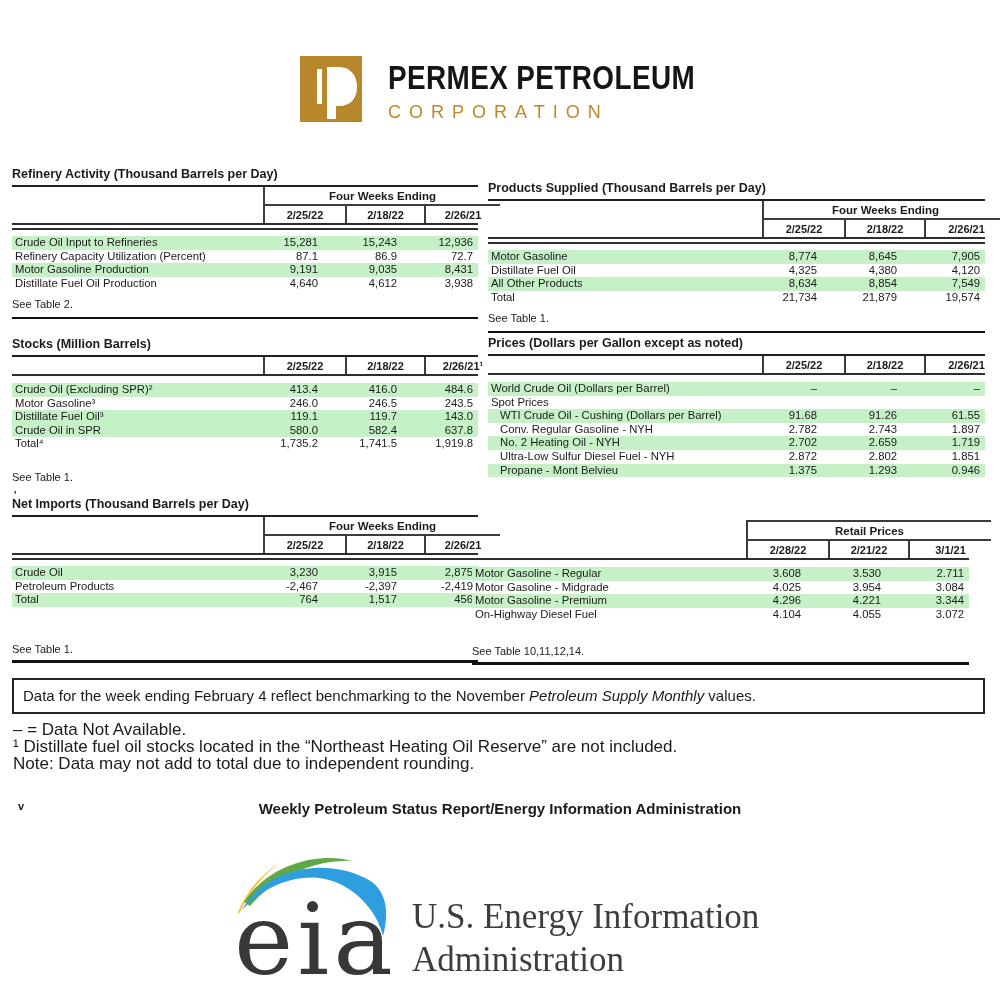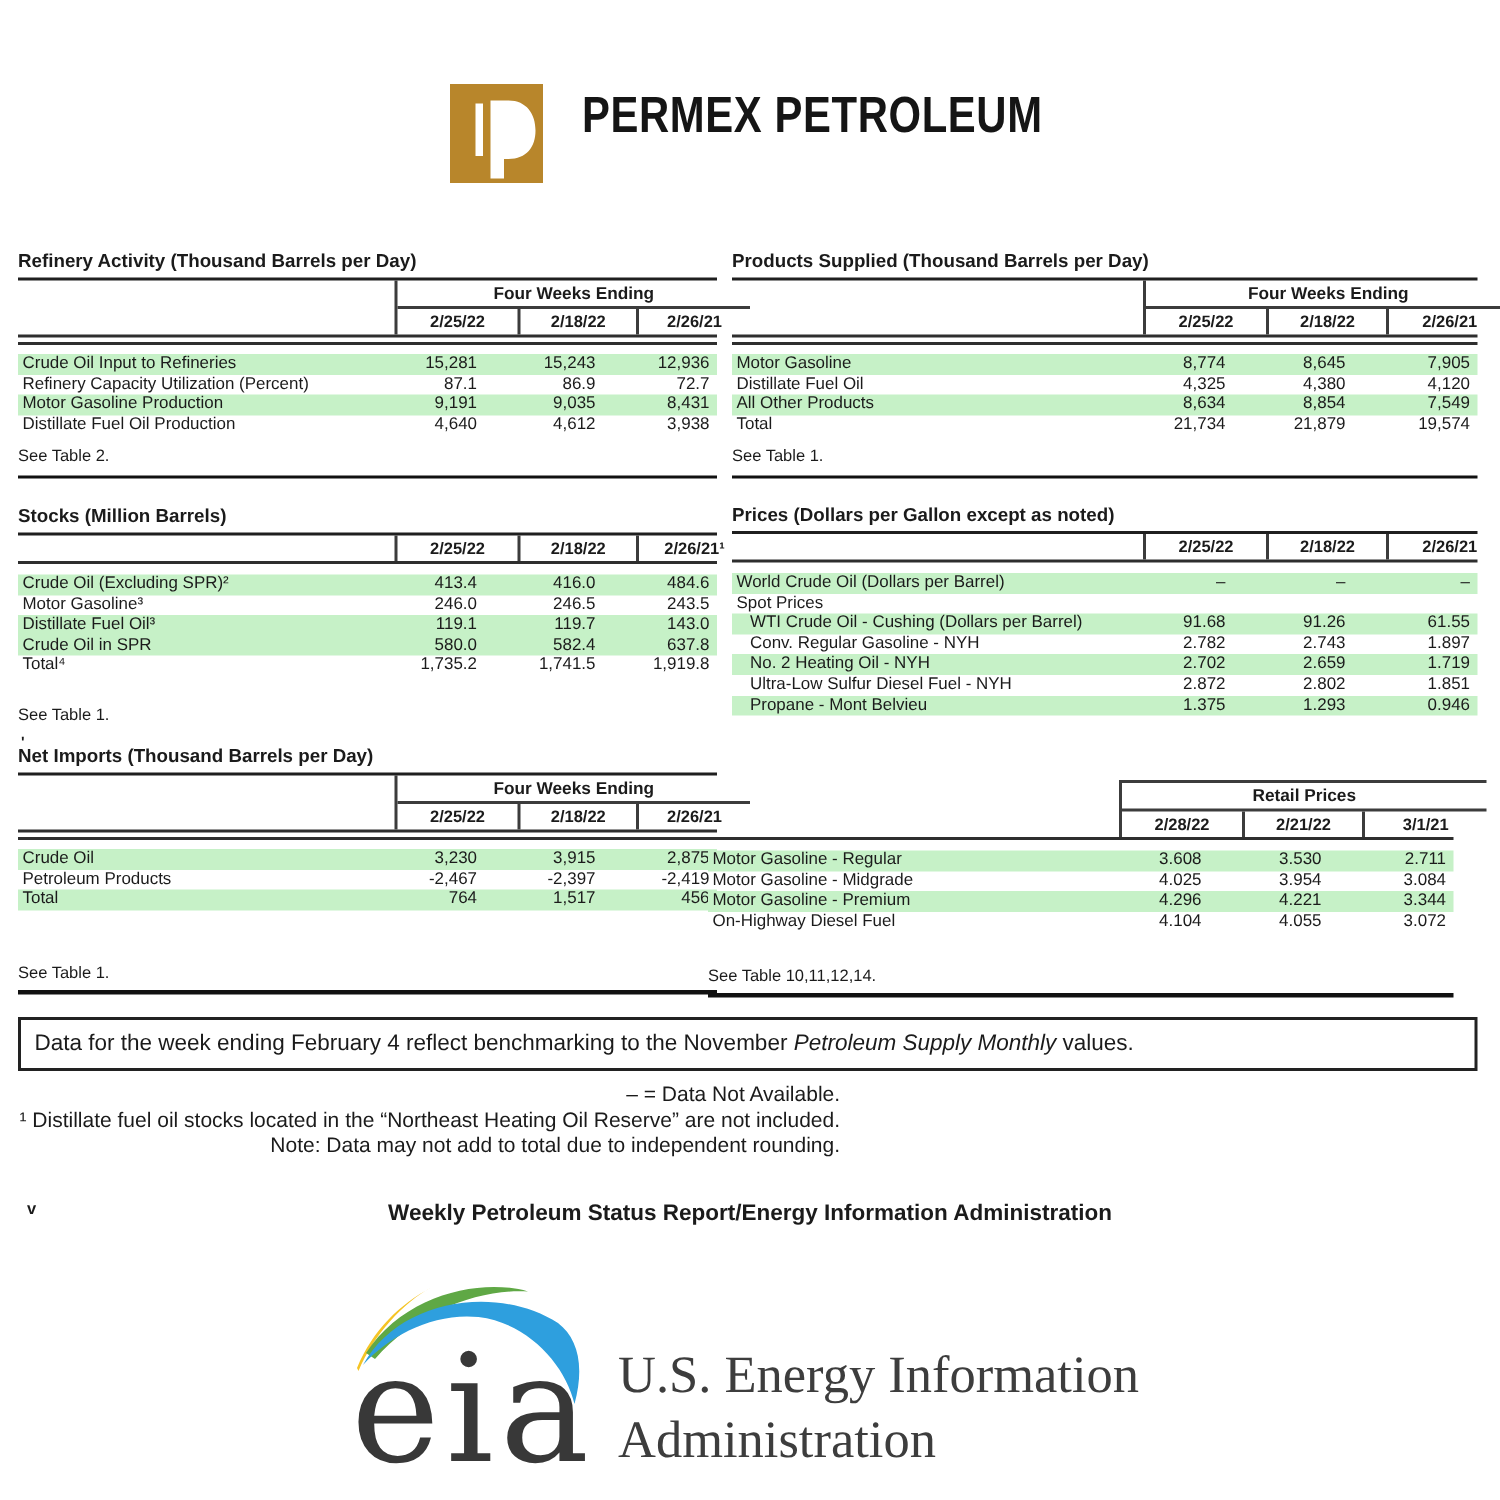--- a/index.html
+++ b/index.html
@@ -39,21 +39,21 @@
   .see.gap-md{margin-top:20px;}
   .see.gap-rt{margin-top:24px;}
   .end-rule{margin-top:7px;border-top:2px solid #111;}
   .end-rule.thick{margin-top:5px;border-top:3px solid #111;}
   .stray{position:absolute;top:-7px;left:2px;font-size:10px;font-weight:bold;}
   .net-title-wrap{position:relative;}
 
   
   .bench{position:absolute;left:12px;top:678px;width:973px;box-sizing:border-box;
          border:2px solid #222;padding:7px 9px 8px;font-size:15px;background:#fff;}
-  .footnotes{position:absolute;left:13px;top:721px;font-size:14px;line-height:17px;text-align:right;}
+  .footnotes{position:absolute;left:13px;top:721px;font-size:17px;line-height:17px;}
   .pagemark{position:absolute;left:18px;top:800px;font-size:11px;font-weight:bold;}
   .report-title{position:absolute;left:0;top:800px;width:1000px;text-align:center;
                 font-size:15px;font-weight:bold;}
 
   
   .eia-mark{position:absolute;left:236px;top:848px;}
   .eia-text{position:absolute;left:412px;top:895px;font-family:"Liberation Serif", serif;
             font-size:35px;line-height:43px;color:#3d3d3d;}
 </style>
 </head>
@@ -63,20 +63,21 @@
 
   <div class="permex">
     <div class="permex-mark">
       <svg width="62" height="66" viewBox="0 0 62 66">
         <rect x="17" y="13" width="5" height="35" fill="#ffffff"></rect>
         <path d="M27,11 h12 C51,11 57,20 57,31 C57,42 51,50 39,50 h-3 v13 h-9 z" fill="#ffffff"></path>
       </svg>
     </div>
     <div class="permex-text">
       <div class="permex-name">PERMEX PETROLEUM</div>
+      <div class="permex-sub">CORPORATION</div>
     </div>
   </div>
 
   <section class="sec left-geom" style="left:12px;top:167px;width:466px">
     <h3 class="t-title">Refinery Activity (Thousand Barrels per Day)</h3>
     <div class="hdr">
       <div></div>
       <div class="hdr-box">
         <div class="fwe">Four Weeks Ending</div>
         <div class="dates">
@@ -199,21 +200,21 @@
           <div class="lab">Total</div>
           <div class="val">764</div>
           <div class="val">1,517</div>
           <div class="val">456</div>
         </div>
       </div>
     <div class="see gap-lg">See Table 1.</div>
     <div class="end-rule thick"></div>
   </section>
 
-  <section class="sec right-geom" style="left:488px;top:167px;width:497px">
+  <section class="sec right-geom" style="left:488px;top:181px;width:497px">
     <h3 class="t-title">Products Supplied (Thousand Barrels per Day)</h3>
     <div class="hdr">
       <div></div>
       <div class="hdr-box">
         <div class="fwe">Four Weeks Ending</div>
         <div class="dates">
           <div class="date">2/25/22</div>
           <div class="date">2/18/22</div>
           <div class="date">2/26/21</div>
         </div>

